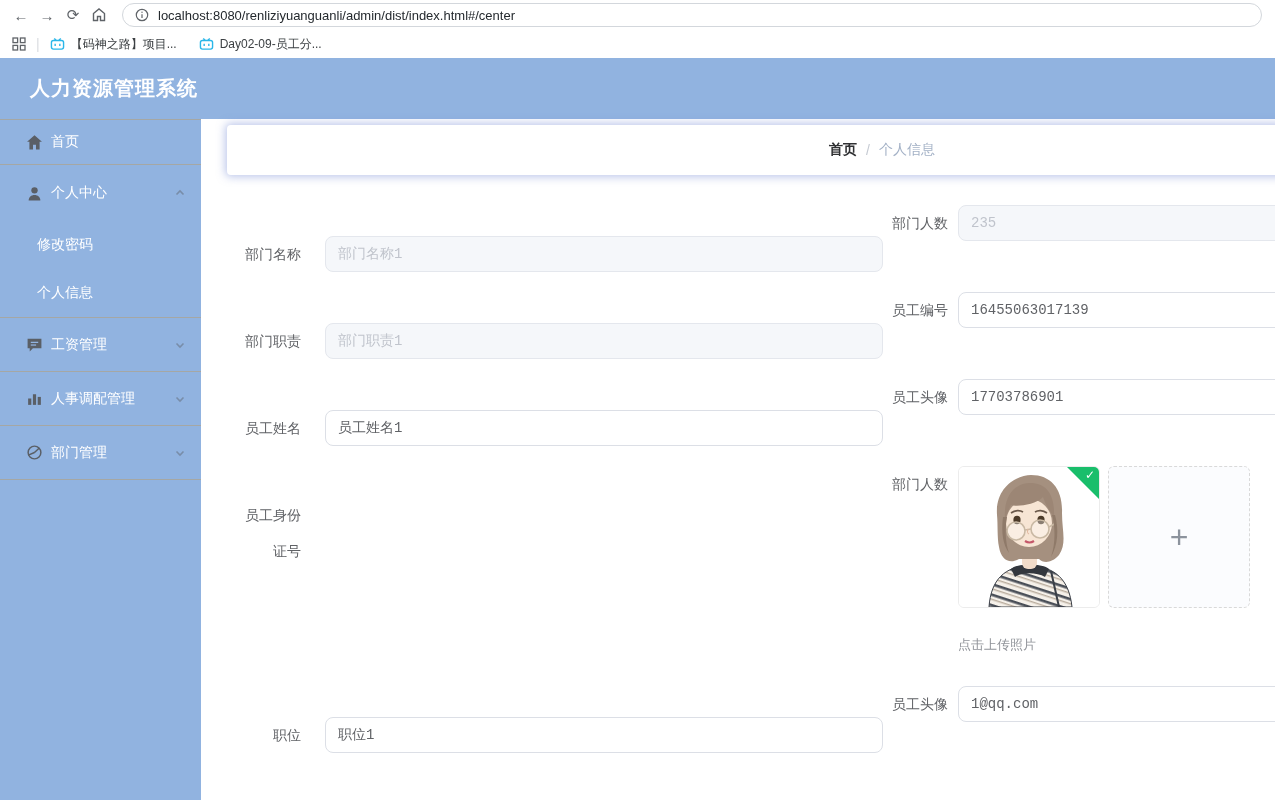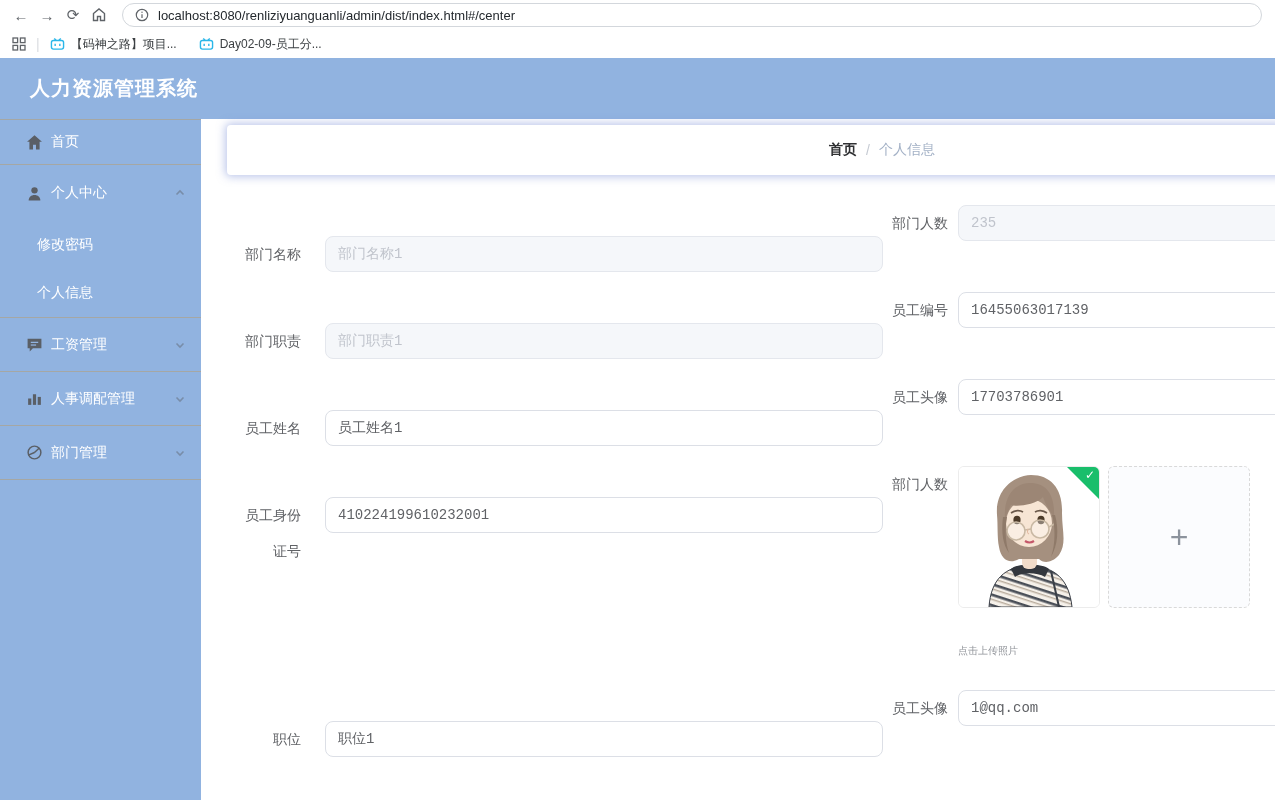--- a/index.html
+++ b/index.html
@@ -69,21 +69,21 @@
   .photo-box { width:142px; height:142px; border:1px solid #ececec; border-radius:6px;
                position:relative; overflow:hidden; background:#fff; margin-right:8px; cursor:pointer; }
   .photo-box svg { display:block; width:140px; height:140px; }
   .badge-tri { position:absolute; top:0; right:0; width:0; height:0;
                border-top:32px solid #19be6b; border-left:32px solid transparent; }
   .badge-check { position:absolute; top:1px; right:4px; color:#fff; font-size:12px; font-weight:bold; }
   .upload-box { width:142px; height:142px; border:1px dashed #d9d9d9; border-radius:6px;
                 background:#fbfcfe; display:flex; align-items:center; justify-content:center;
                 cursor:pointer; }
   .plus { color:#8c939d; font-size:32px; font-weight:100; line-height:1; }
-  .upload-hint { margin-top:36px; font-size:10px; color:#909399; }
+  .upload-hint { margin-top:28px; font-size:13px; color:#909399; }
   
   .select-box { width:200px; height:36px; border:1px solid #dcdfe6; border-radius:4px;
                 display:flex; align-items:center; justify-content:space-between;
                 padding:0 10px 0 12px; font-size:14px; color:#606266; cursor:pointer; background:#fff; }
   .sel-chev { color:#c0c4cc; width:12px; height:12px; }
   .sel-chev svg { display:block; width:12px; height:12px; }
   
   .submit-row { margin-left:124px; margin-top:0; }
   .submit-btn { width:74px; height:36px; background:#19be6b; border:none; border-radius:4px;
                 color:#fff; font-size:14px; cursor:pointer; font-family:inherit;margin-left:39px; }
@@ -260,21 +260,20 @@
         </div>
         <div class="right-item">
           <label class="flabel r">员工头像</label>
           <input class="el-input wide" value="17703786901" style="">
         </div>
       </div>
 
       <div class="frow avatar-row">
         <div class="left-item">
           <label class="flabel">员工身份证号</label>
-          <input class="el-input" value="410224199610232001" style="">
         </div>
         <div class="right-item">
           <label class="flabel r">部门人数</label>
           <div class="avatar-col">
             <div class="avatar-boxes">
               <div class="photo-box">
                 <svg viewBox="0 0 140 140">
                   <rect width="140" height="140" fill="#ffffff"></rect>
                   <defs>
                     <pattern id="stripes" width="10" height="10" patternTransform="rotate(18)" patternUnits="userSpaceOnUse">

